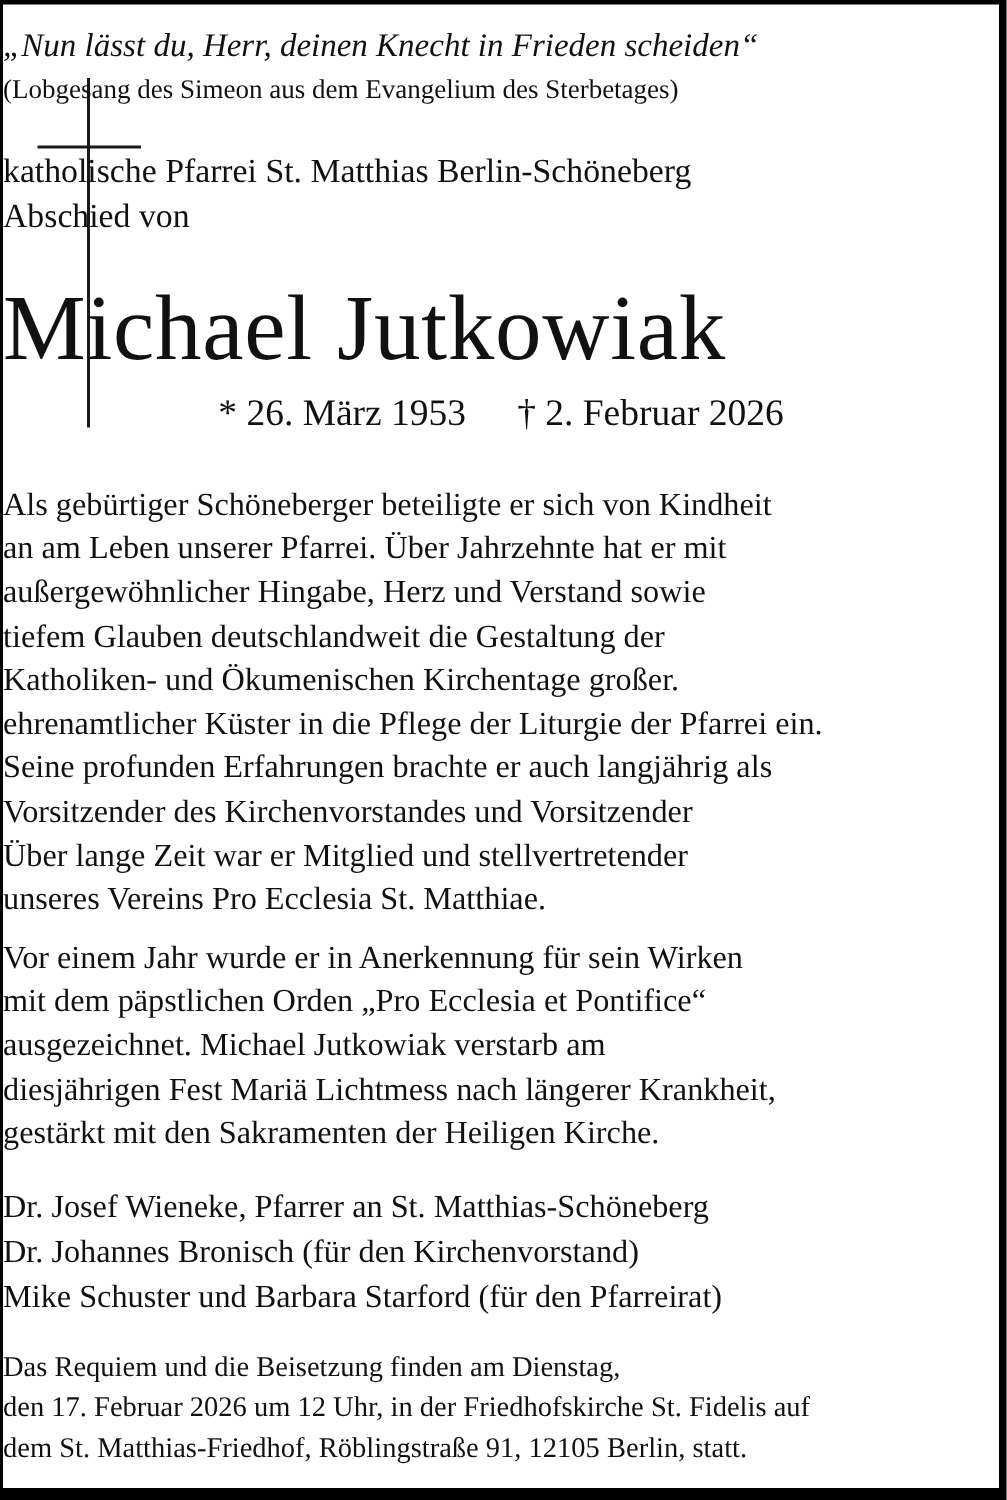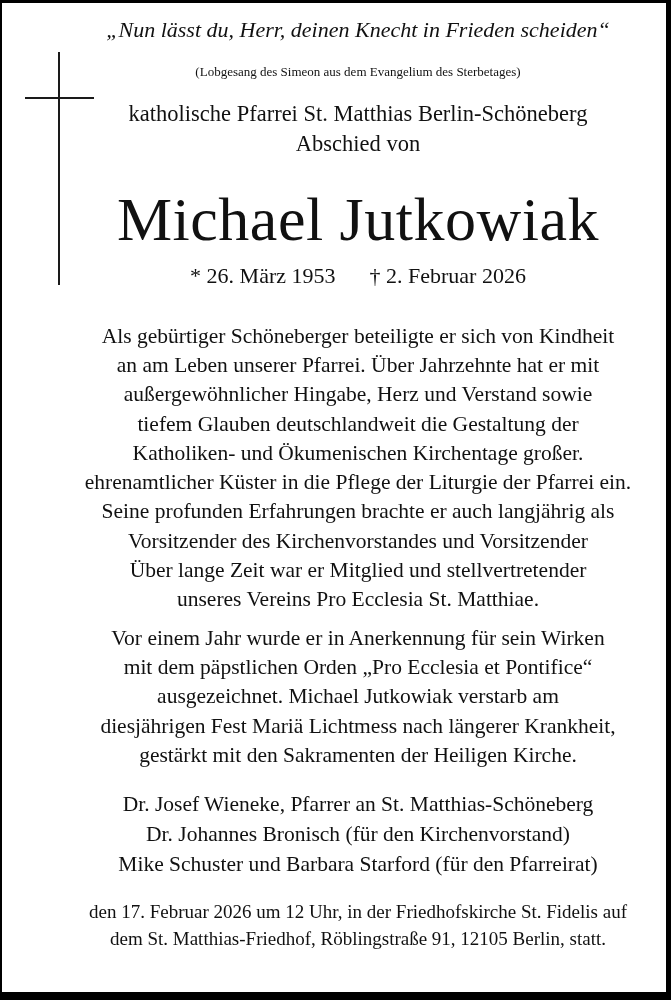--- a/index.html
+++ b/index.html
@@ -13,49 +13,48 @@
   }
   .notice {
     position: absolute;
     top: 3px; left: 2px; right: 5px; bottom: 8px;
     background: #ffffff;
     color: #111111;
   }
   .line-block {
     position: absolute;
     left: 0; right: 0;
-    text-align: center;
+    text-align: left;
     white-space: nowrap;
-    padding-left: 48px;
   }
   .quote {
     top: 12px;
     font-size: 22px;
     font-style: italic;
     line-height: 30px;
   }
   .quote-source {
-    top: 56px;
-    font-size: 13px;
+    top: 43px;
+    font-size: 18px;
     line-height: 26px;
   }
   .intro {
     top: 96px;
     font-size: 22.5px;
     line-height: 29.5px;
   }
   .deceased-name {
     top: 176px;
     font-size: 62px;
     line-height: 80px;
     letter-spacing: 0.5px;
   }
   .dates {
     top: 258px;
-    font-size: 22px;
+    font-size: 25px;
     line-height: 30px;
     display: flex;
     justify-content: center;
     gap: 34px;
   }
   .body-par { font-size: 21.5px; line-height: 29.2px; }
   .par-1 { top: 319px; }
   .par-2 { top: 524px; }
   .par-3 { top: 621px; }
   .signatures {
@@ -131,17 +130,18 @@
     <div>gestärkt mit den Sakramenten der Heiligen Kirche.</div>
   </div>
 
   <div class="line-block signatures">
     <div>Dr. Josef Wieneke, Pfarrer an St. Matthias-Schöneberg</div>
     <div>Dr. Johannes Bronisch (für den Kirchenvorstand)</div>
     <div>Mike Schuster und Barbara Starford (für den Pfarreirat)</div>
   </div>
 
   <div class="line-block funeral">
+    <div>Das Requiem und die Beisetzung finden am Dienstag,</div>
     <div>den 17. Februar 2026 um 12 Uhr, in der Friedhofskirche St. Fidelis auf</div>
     <div>dem St. Matthias-Friedhof, Röblingstraße 91, 12105 Berlin, statt.</div>
   </div>
 
 </div>
 
 </body></html>

